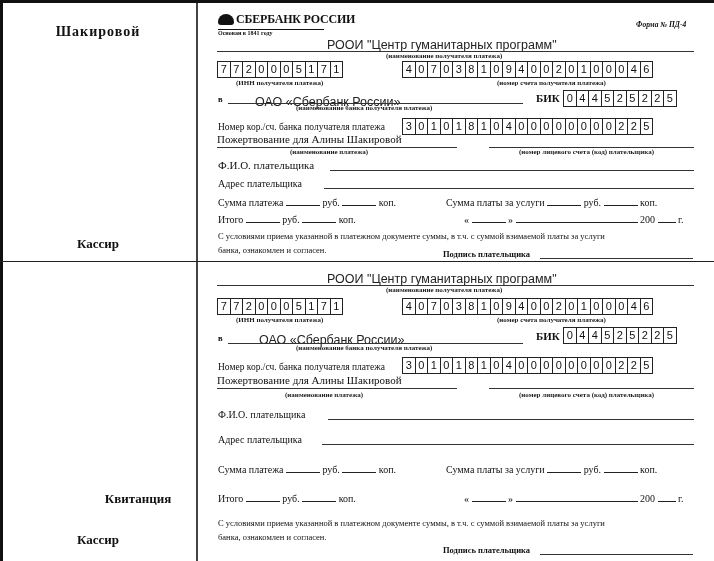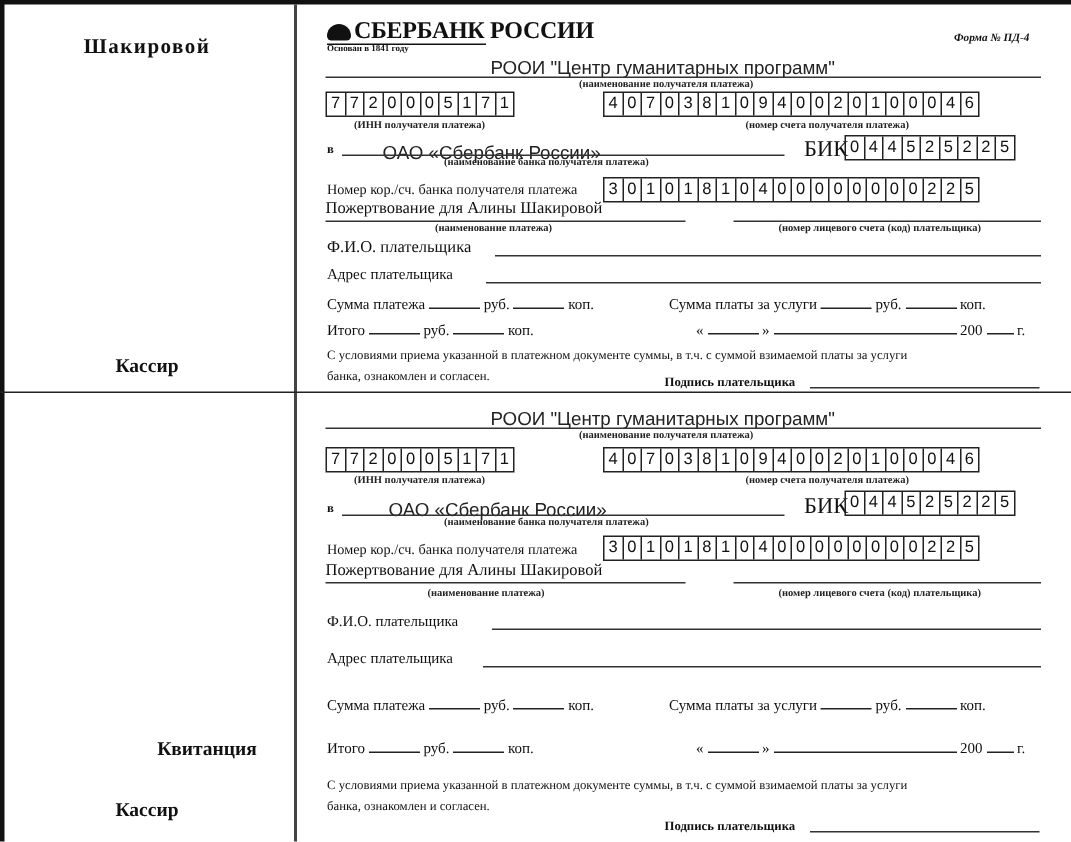--- a/index.html
+++ b/index.html
@@ -6,33 +6,33 @@
   body { width:714px; height:561px; position:relative; overflow:hidden;
          font-family:"Liberation Serif", serif; color:#111; }
   .abs { position:absolute; }
   .frame-top { left:0; top:0; width:714px; height:3px; background:#111; }
   .frame-left { left:0; top:0; width:3px; height:561px; background:#111; }
   .vdiv { left:196px; top:3px; width:2px; height:558px; background:#444; }
   .hdiv { left:0; top:261px; width:714px; height:1px; background:#222; }
   .side-label { font-weight:bold; font-size:13px; text-align:center; width:196px; left:0; }
   .logo { left:218px; top:12px; display:flex; align-items:center; }
   .logo-mark { width:16px; height:11px; background:#111; border-radius:8px 8px 3px 3px; margin-right:2px; position:relative; }
-  .logo-text { font-weight:bold; font-size:16px; letter-spacing:-0.2px; }
+  .logo-text { font-weight:bold; font-size:12px; letter-spacing:-0.2px; }
   .logo-sub { left:218px; top:29px; font-size:6px; font-weight:bold; border-top:1px solid #111; padding-top:0; width:106px; }
   .forma { left:636px; top:20px; font-size:7.5px; font-style:italic; font-weight:bold; }
   .handwrite { font-family:"Liberation Sans", sans-serif; font-size:12.5px; color:#222; }
   .line { height:1px; background:#333; }
   .caption { font-size:7px; font-weight:bold; color:#222; white-space:nowrap; }
   .lbl { font-size:10px; white-space:nowrap; }
   .lbl-lg { font-size:11px; white-space:nowrap; }
   .digits { display:flex; border:1px solid #222; }
   .digits span { width:11.5px; height:15px; border-right:1px solid #222; font-family:"Liberation Sans", sans-serif; font-size:11px; text-align:center; line-height:15px; }
   .digits span:last-child { border-right:none; }
   .small { font-size:8.5px; white-space:nowrap; }
-  .bik-label { font-weight:normal; font-size:15px; }
+  .bik-label { font-weight:bold; font-size:11px; }
   .blank { display:inline-block; border-bottom:1px solid #222; height:9px; vertical-align:baseline; }
   .pay-name { font-family:"Liberation Serif", serif; font-size:11px; }
 </style>
 </head>
 <body>
 
 <div class="abs frame-top"></div>
 <div class="abs frame-left"></div>
 <div class="abs vdiv"></div>
 <div class="abs hdiv"></div>

